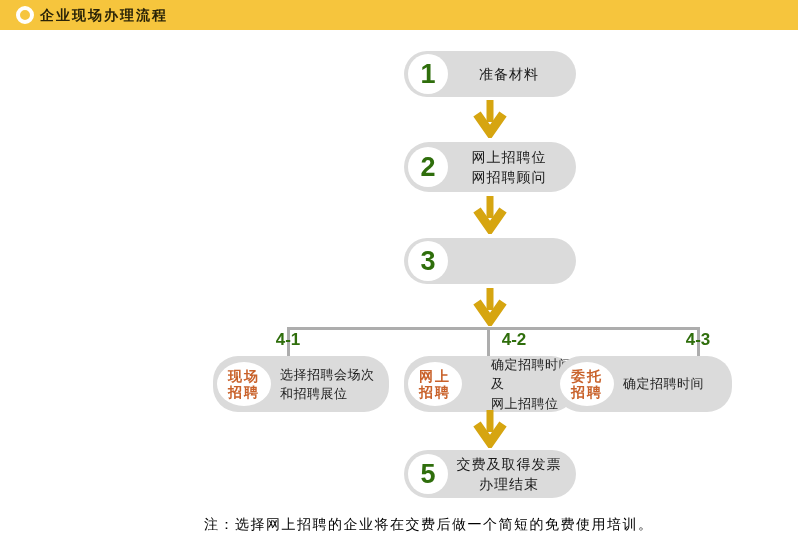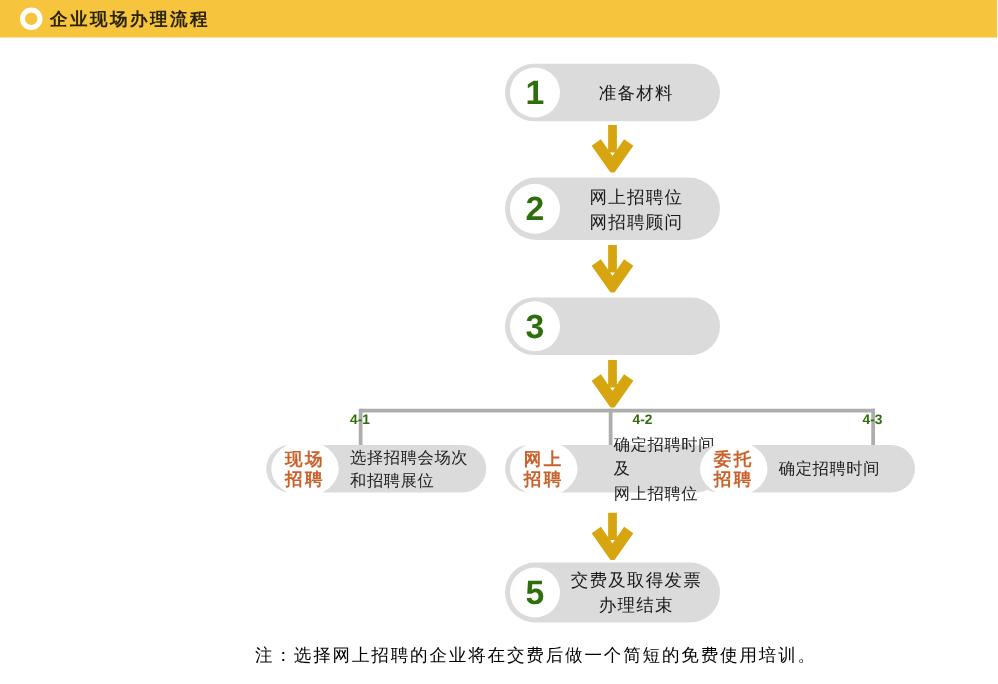--- a/index.html
+++ b/index.html
@@ -28,25 +28,25 @@
   
   .arrow{position:absolute;left:473px;width:34px;height:38px;}
   .arrow svg{display:block;}
   .arrow .stem{fill:var(--arrow);}
   .arrow .head{stroke:var(--arrow);stroke-width:9;fill:none;stroke-linejoin:miter;}
   #a1{top:100px;} #a2{top:196px;} #a3{top:288px;} #a4{top:410px;}
   
   .hline{position:absolute;left:288px;top:327px;width:412px;height:3px;background:var(--line);}
   .vstub{position:absolute;top:327px;width:3px;height:29px;background:var(--line);}
   #v1{left:287px;} #v2{left:487px;} #v3{left:697px;}
-  .blabel{position:absolute;top:330px;width:60px;text-align:center;font-size:11px;
+  .blabel{position:absolute;top:330px;width:60px;text-align:center;font-size:17px;
         font-weight:bold;color:var(--green);z-index:2;}
   #bl1{left:258px;} #bl2{left:484px;} #bl3{left:668px;}
   
-  .bpill{position:absolute;top:356px;height:38px;background:var(--pill);border-radius:25px;
+  .bpill{position:absolute;top:356px;height:56px;background:var(--pill);border-radius:25px;
         display:flex;align-items:center;box-sizing:border-box;}
   #bp1{left:213px;width:176px;} #bp2{left:404px;width:172px;gap:20px;} #bp3{left:556px;width:176px;}
   .tag{width:54px;height:44px;margin-left:4px;background:#fff;border-radius:50%;flex:0 0 auto;
         display:flex;align-items:center;justify-content:center;text-align:center;
         color:var(--orange);font-weight:bold;font-size:14px;letter-spacing:2px;
         white-space:pre-line;line-height:1.15;}
   .bdesc{flex:1;font-size:13px;color:#222;white-space:pre-line;line-height:1.5;
         padding-left:9px;letter-spacing:0.5px;}
   
   .note{position:absolute;left:204px;top:516px;font-size:14px;color:#000000;letter-spacing:1.5px;}

